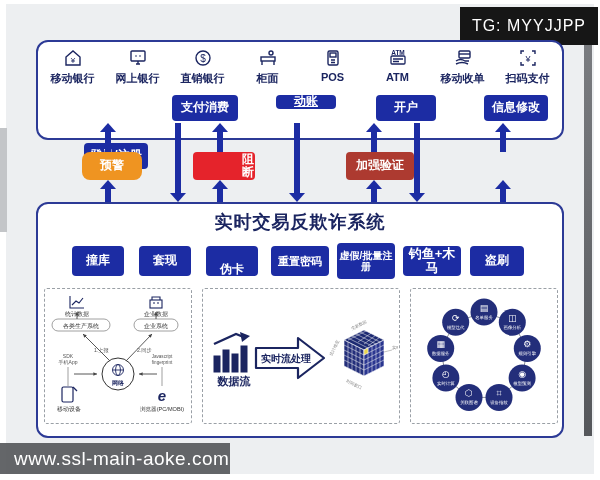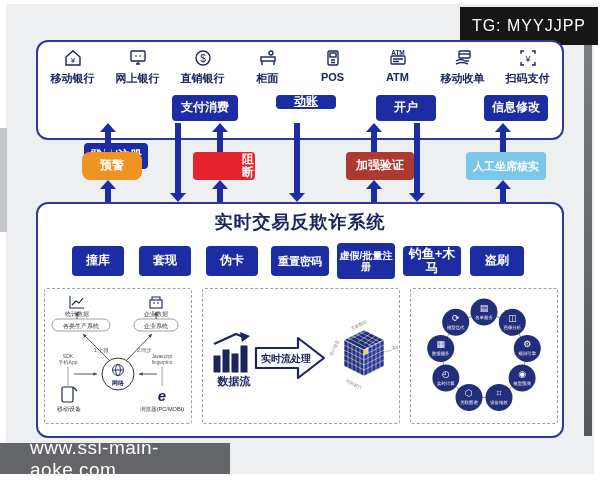--- a/index.html
+++ b/index.html
@@ -50,21 +50,21 @@
   .dashed{position:absolute;border:1.5px dashed #9aa0a6;border-radius:3px;background:transparent;}
   .d1{left:44px;top:288px;width:148px;height:136px;}
   .d2{left:202px;top:288px;width:198px;height:136px;}
   .d3{left:410px;top:288px;width:148px;height:136px;}
 
   .flow-label{position:absolute;left:206px;top:374px;width:56px;text-align:center;
     font-size:11px;font-weight:bold;color:#1b2560;}
 
   
   .watermark{position:absolute;left:0;top:443px;width:230px;height:31px;background:rgba(88,90,94,.93);
-    color:#fff;font-size:19px;display:flex;align-items:center;padding-left:30px;letter-spacing:.5px;}
+    color:#fff;font-size:19px;display:flex;align-items:center;padding-left:14px;letter-spacing:.5px;}
 
   svg{display:block;}
   svg text{font-family:"Liberation Sans","DejaVu Sans",sans-serif;}
 </style>
 </head>
 <body>
 
 <div class="stage">
   <div class="paper"></div>
   <div class="edge-strip-right"></div>
@@ -221,34 +221,31 @@
 
   <div class="btn orange" style="left:82px;top:152px;width:60px;height:28px;border-radius:8px;">
       <span>预警</span>
     </div>
   <div class="btn red" style="left:193px;top:152px;width:62px;height:28px;padding-left:48px;">
       <span>阻断</span>
     </div>
   <div class="btn maroon" style="left:346px;top:152px;width:68px;height:28px;">
       <span>加强验证</span>
     </div>
-  <div class="btn cyan" style="left:466px;top:152px;width:80px;height:28px;font-size:11px;">
-      <span>人工坐席核实</span>
-    </div>
 
   <div class="panel bottom"></div>
   <div class="sys-title">实时交易反欺诈系统</div>
 
   <div class="btn blue" style="left:72px;top:246px;width:52px;height:30px;">
       <span>撞库</span>
     </div>
   <div class="btn blue" style="left:139px;top:246px;width:52px;height:30px;">
       <span>套现</span>
     </div>
-  <div class="btn blue" style="left:206px;top:246px;width:52px;height:30px;">
+  <div class="btn blue" style="left:206px;top:246px;width:52px;height:30px;align-items:flex-end;">
       <span>伪卡</span>
     </div>
   <div class="btn blue" style="left:271px;top:246px;width:58px;height:30px;font-size:11px;">
       <span>重置密码</span>
     </div>
   <div class="btn blue" style="left:337px;top:243px;width:58px;height:36px;font-size:10px;padding:2px;">
       <span>虚假/批量注册</span>
     </div>
   <div class="btn blue" style="left:403px;top:246px;width:58px;height:30px;font-size:13px;">
       <span>钓鱼+木马</span>

